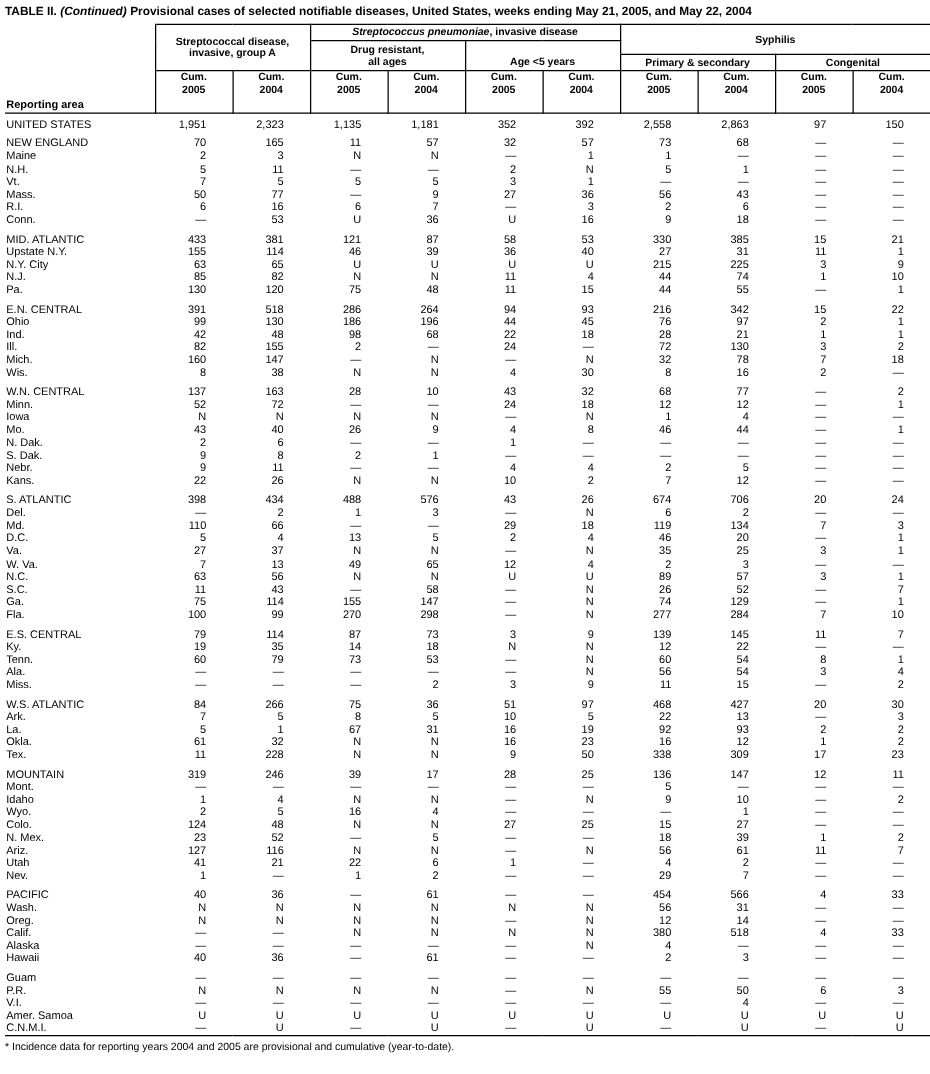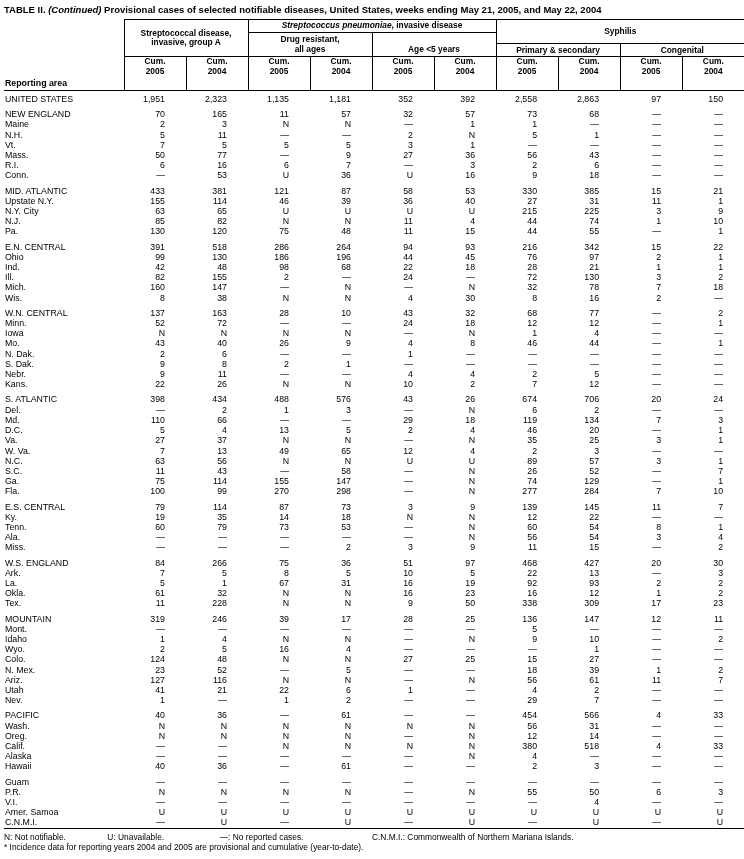--- a/index.html
+++ b/index.html
@@ -673,21 +673,21 @@
           <td class="val">3</td>
           <td class="val">9</td>
           <td class="val">11</td>
           <td class="val">15</td>
           <td class="val">—</td>
           <td class="val">2</td>
         </tr>
       </tbody>
       <tbody class="gap">
         <tr>
-          <td class="area">W.S. ENGLAND</td>
+          <td class="area">W.S. ATLANTIC</td>
           <td class="val">84</td>
           <td class="val">266</td>
           <td class="val">75</td>
           <td class="val">36</td>
           <td class="val">51</td>
           <td class="val">97</td>
           <td class="val">468</td>
           <td class="val">427</td>
           <td class="val">20</td>
           <td class="val">30</td>
@@ -1007,21 +1007,15 @@
           <td class="val">U</td>
           <td class="val">—</td>
           <td class="val">U</td>
           <td class="val">—</td>
           <td class="val">U</td>
         </tr>
       </tbody>
     </table>
 
   <div class="footnotes">
-    <div class="legend">
-      <span>N: Not notifiable.</span>
-      <span>U: Unavailable.</span>
-      <span>—: No reported cases.</span>
-      <span>C.N.M.I.: Commonwealth of Northern Mariana Islands.</span>
-    </div>
     <div>* Incidence data for reporting years 2004 and 2005 are provisional and cumulative (year-to-date).</div>
   </div>
 </div>
 
 </body></html>

